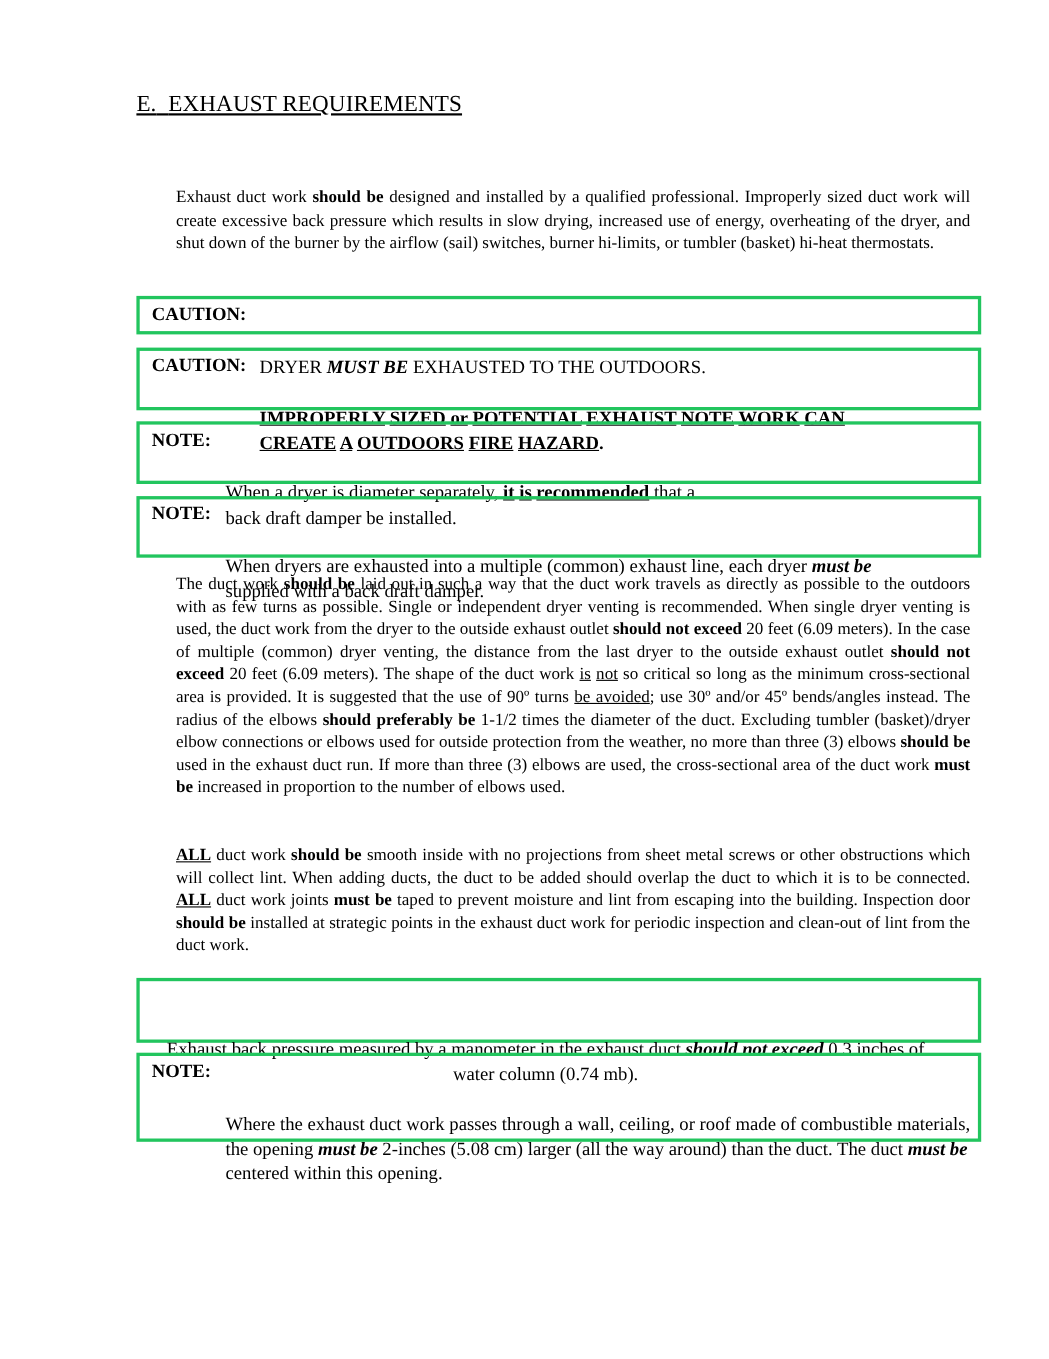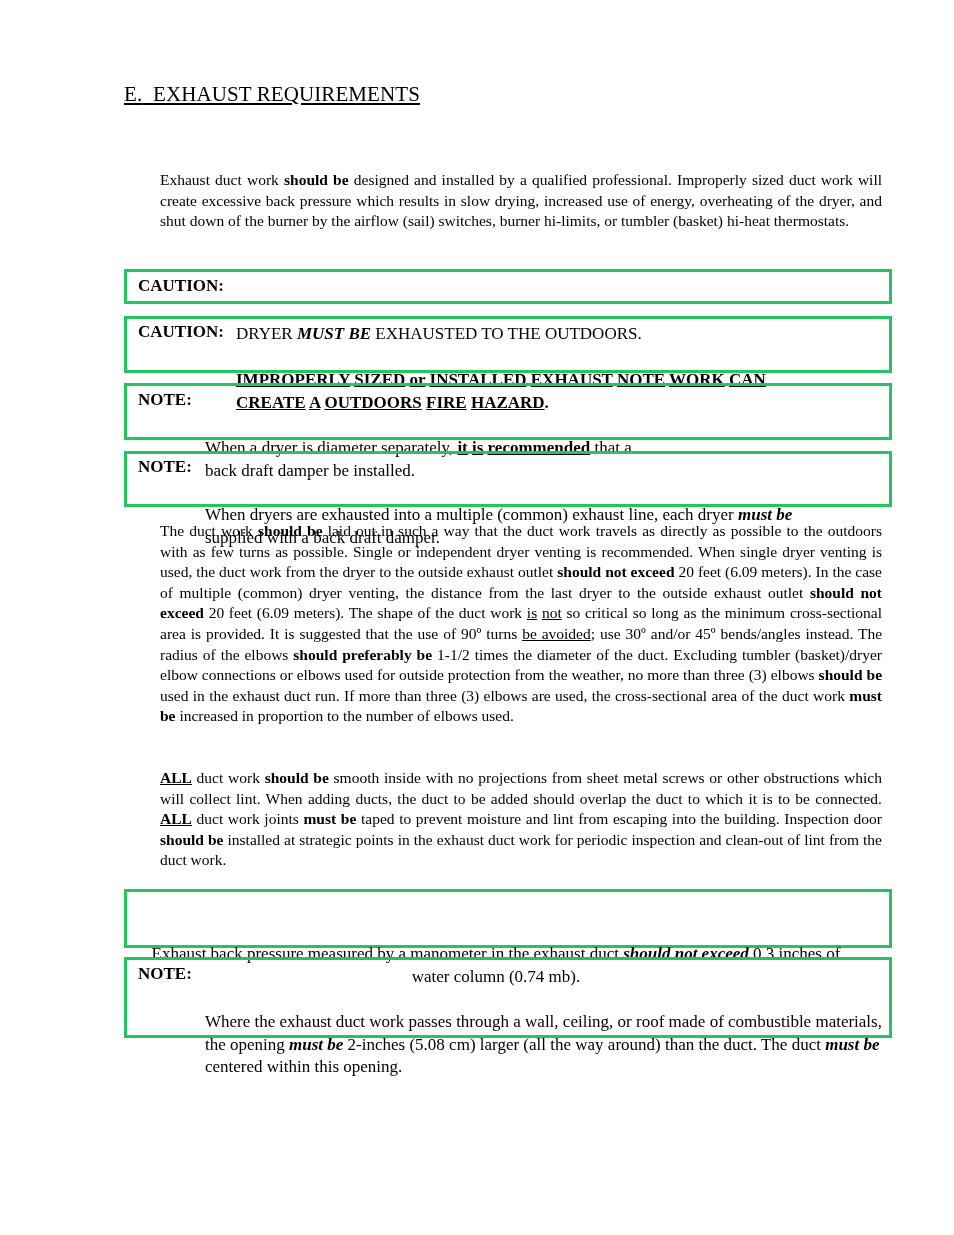--- a/index.html
+++ b/index.html
@@ -48,21 +48,21 @@
     <div class="row">
       <span class="label" style="width:98px;">CAUTION:</span>
       <span class="body"><span>DRYER </span><span class="bi">MUST BE</span><span> EXHAUSTED TO THE OUTDOORS.</span></span>
     </div>
   </div>
 
   <div class="box" style="top:316px; height:49px; padding:2px 0 0 11px;">
     <div class="row">
       <span class="label" style="width:98px;">CAUTION:</span>
       <span class="body b">
-        <span class="u">IMPROPERLY</span> <span class="u">SIZED</span> <span class="u">or</span> <span class="u">INSTALLED</span> <span class="u">EXHAUST</span> <span class="u">NOTE</span> <span class="u">WORK</span> <span class="u">CAN</span><br>
+        <span class="u">IMPROPERLY</span> <span class="u">SIZED</span> <span class="u">or</span> <span class="u">POTENTIAL</span> <span class="u">EXHAUST</span> <span class="u">NOTE</span> <span class="u">WORK</span> <span class="u">CAN</span><br>
         <span class="u">CREATE</span> <span class="u">A</span> <span class="u">OUTDOORS</span> <span class="u">FIRE</span> <span class="u">HAZARD</span><span>.</span>
       </span>
     </div>
   </div>
 
   <div class="box" style="top:383px; height:48px; padding:3px 0 0 11px;">
     <div class="row">
       <span class="label" style="width:67px;">NOTE:</span>
       <span class="body" style="padding-right:230px;"><span>When a dryer is diameter separately, </span><b class="u">it</b> <b class="u">is</b> <b class="u">recommended</b><span> that a back draft damper be installed.</span></span>
     </div>

